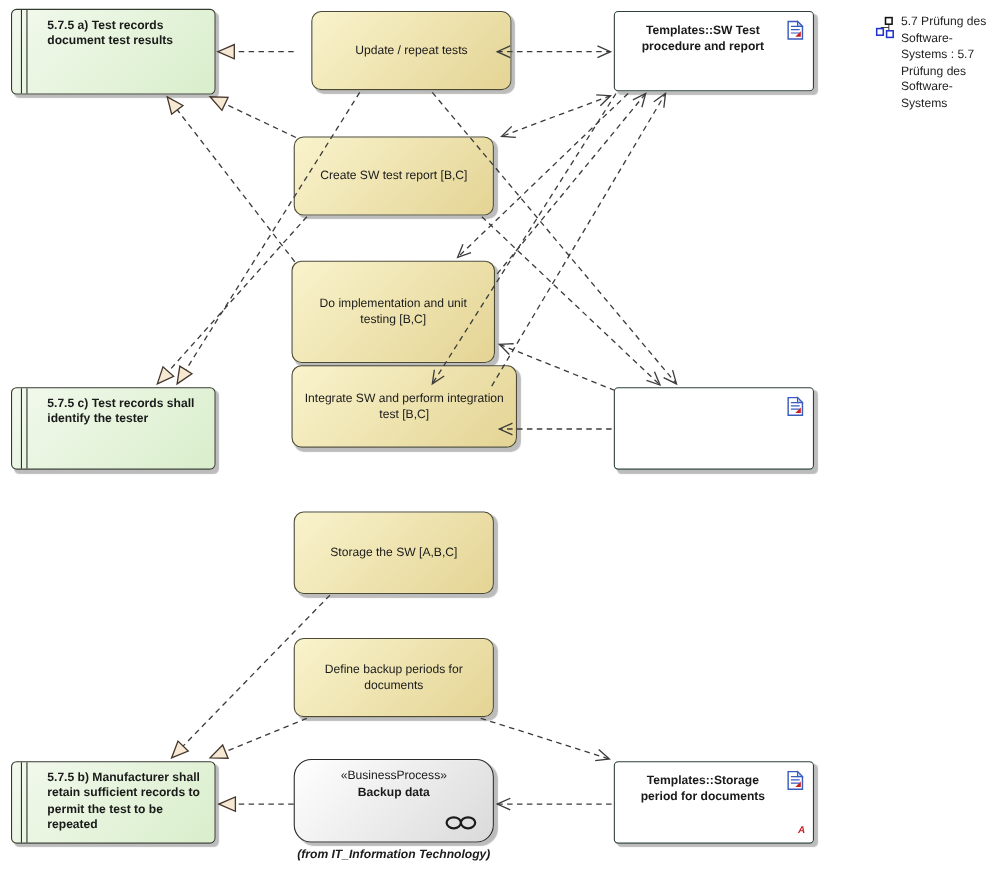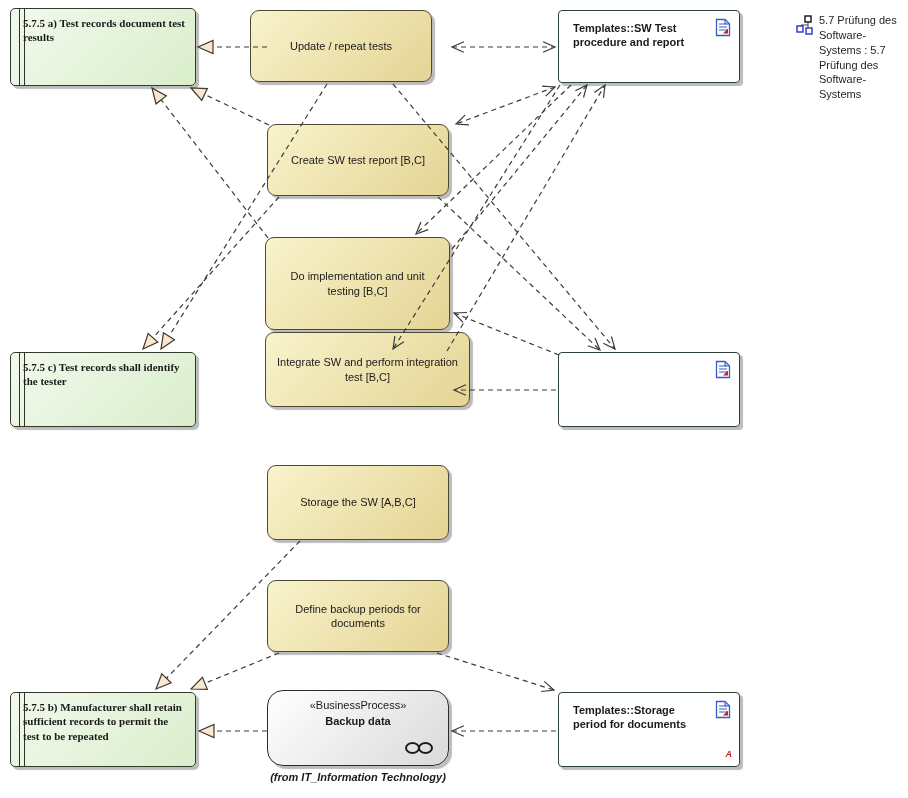--- a/index.html
+++ b/index.html
@@ -4,33 +4,33 @@
 <title>5.7 Prüfung des Software-Systems</title>
 <style>
   html,body{margin:0;padding:0;background:#ffffff;}
   #canvas{position:relative;width:908px;height:798px;background:#ffffff;
           font-family:"Liberation Sans",sans-serif;color:#1a1a1a;overflow:hidden;}
   .node{position:absolute;box-sizing:border-box;font-size:11px;line-height:1.3;}
   .node .lbl{position:relative;z-index:2;}
 
   .requirement{background:linear-gradient(135deg,#f2f9ed 0%,#d9eecb 100%);
                border:1.6px solid #333b2c;border-radius:5px;
-               box-shadow:3px 3px 1px #bcbcbc;padding:7px 8px 4px 12px;
-               font-weight:bold;font-family:Liberation Serif, serif;}
+               box-shadow:3px 3px 1px #bcbcbc;padding:7px 8px 4px 32px;
+               font-weight:bold;}
   .requirement::before{content:"";position:absolute;left:8px;top:0;bottom:0;width:4px;
                border-left:1.4px solid #2d332a;border-right:1.4px solid #2d332a;z-index:1;}
 
   .activity{background:linear-gradient(135deg,#f9f3cc 0%,#e4d494 100%);
             border:1.5px solid #4c4a33;border-radius:9px;
             box-shadow:3px 3px 1px #bcbcbc;display:flex;align-items:center;
             justify-content:center;text-align:center;padding:4px 10px;}
 
   .artifact{background:linear-gradient(135deg,#cbedе0 0%,#cdeee1 0%,#e6f7f0 100%);
             border:1.5px solid #2e423a;border-radius:4px;
-            box-shadow:3px 3px 1px #bcbcbc;font-weight:bold;text-align:left;
+            box-shadow:3px 3px 1px #bcbcbc;font-weight:bold;text-align:center;
             padding:10px 34px 0 14px;}
   .artifact .doc-icon{position:absolute;top:7px;right:8px;}
   .artifact .badge{position:absolute;right:7px;bottom:5px;color:#c62222;
                    font-style:italic;font-weight:bold;font-size:9px;}
 
   .process{background:linear-gradient(135deg,#ffffff 0%,#dadada 100%);
            border:1.6px solid #2b2b2b;border-radius:16px;
            box-shadow:3px 3px 1px #bcbcbc;text-align:center;padding-top:7px;}
   .process .stereo{font-weight:normal;}
   .process .pname{font-weight:bold;margin-top:2px;}
@@ -47,21 +47,21 @@
   #edges{position:absolute;left:0;top:0;z-index:3;pointer-events:none;}
 </style>
 </head>
 <body>
 
 <div id="canvas">
   <div id="nodes-layer">
       <div class="node requirement" style="left: 10px; top: 8px; width: 186px; height: 78px;">
         <div class="lbl">5.7.5 a) Test records document test results</div>
       </div>
-      <div class="node activity" style="left: 250px; top: 10px; width: 182px; height: 72px;">
+      <div class="node activity" style="left: 283px; top: 10px; width: 182px; height: 72px;">
         <div class="lbl">Update / repeat tests</div>
       </div>
       <div class="node artifact" style="left: 558px; top: 10px; width: 182px; height: 73px;">
         <div class="lbl">Templates::SW Test procedure and report</div>
         <svg class="doc-icon" width="16" height="19" viewBox="0 0 16 19">
           <path d="M1.5 1.5 H10 L14.5 6 V17.5 H1.5 Z" fill="#ffffff" stroke="#3a5bbf" stroke-width="1.3"></path>
           <path d="M10 1.5 L10 6 L14.5 6 Z" fill="#bcd0f5" stroke="#3a5bbf" stroke-width="1"></path>
           <path d="M4 6 H11 M4 9 H12 M4 12 H12" stroke="#3a5bbf" stroke-width="1.1"></path>
           <path d="M8 15.5 L13 15.5 L13 10.5 Z" fill="#c62222"></path>
         </svg>

